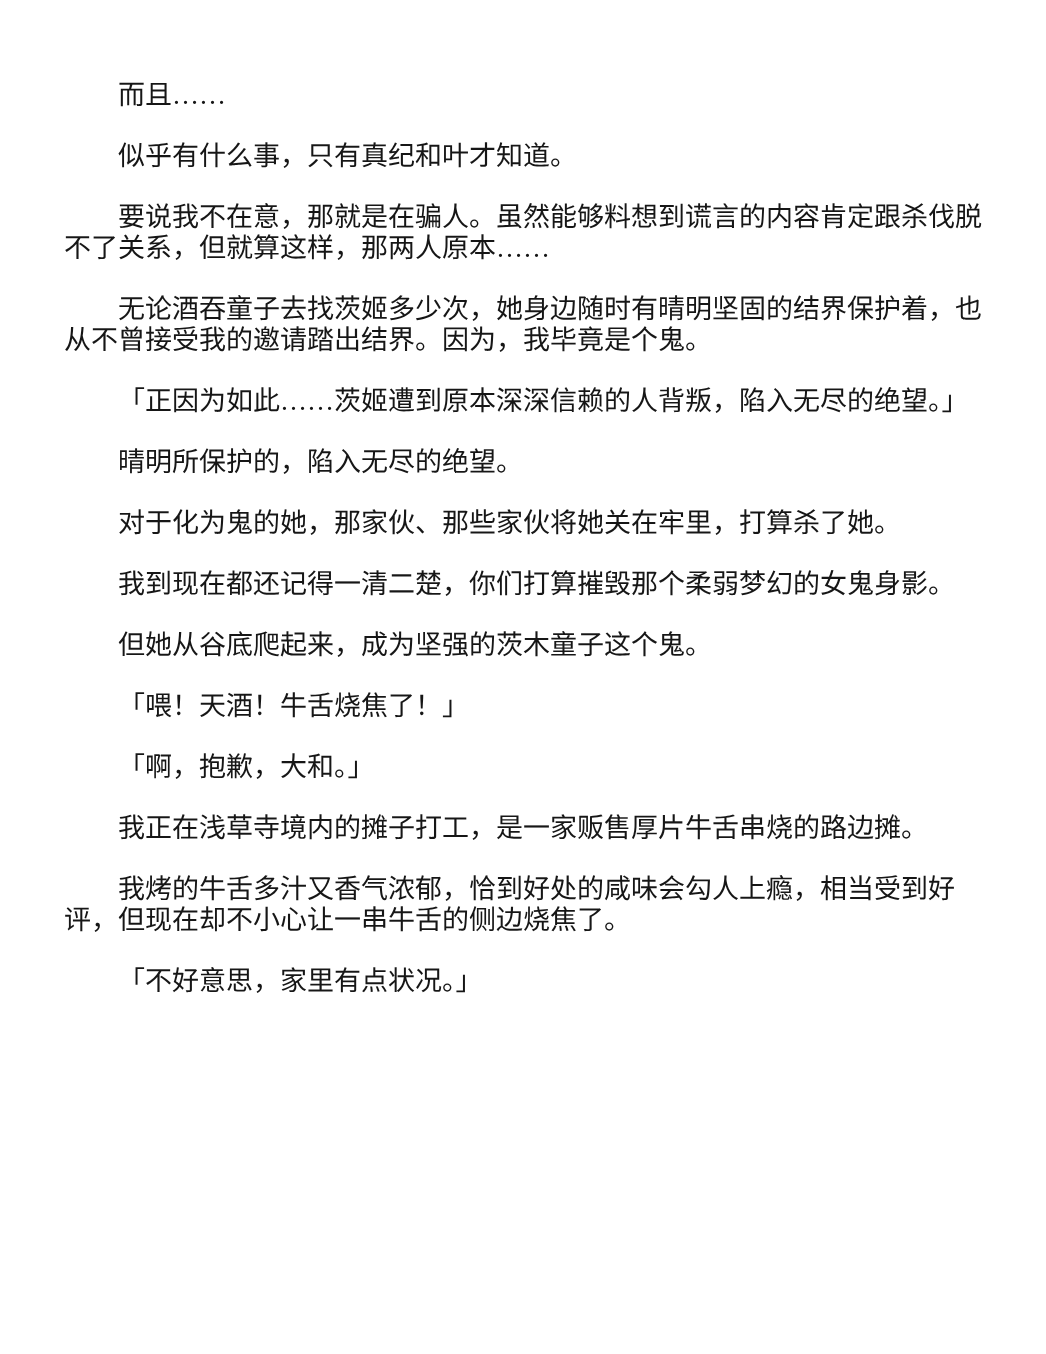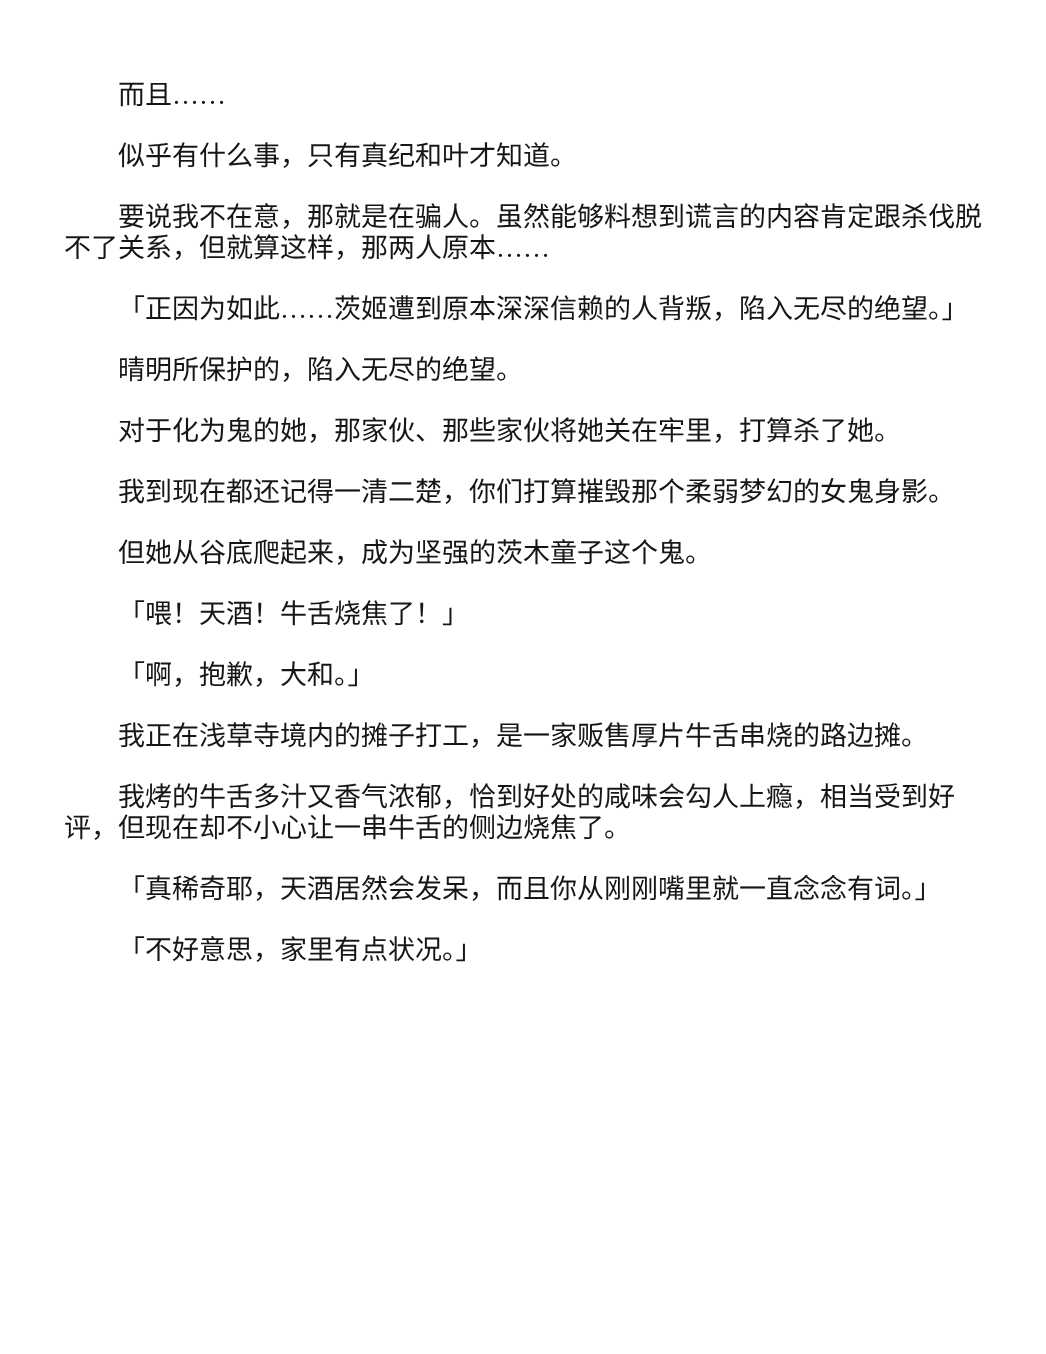--- a/index.html
+++ b/index.html
@@ -36,25 +36,25 @@
   }
 </style>
 </head>
 <body>
 
 <main class="page">
   <div>
       <p class="para">而且……</p>
       <p class="para">似乎有什么事，只有真纪和叶才知道。</p>
       <p class="para">要说我不在意，那就是在骗人。虽然能够料想到谎言的内容肯定跟杀伐脱不了关系，但就算这样，那两人原本……</p>
+      <p class="para">无论酒吞童子去找茨姬多少次，她身边随时有晴明坚固的结界保护着，也从不曾接受我的邀请踏出结界。因为，我毕竟是个鬼。</p>
       <p class="para">「正因为如此……茨姬遭到原本深深信赖的人背叛，陷入无尽的绝望。」</p>
       <p class="para">晴明所保护的，陷入无尽的绝望。</p>
       <p class="para">对于化为鬼的她，那家伙、那些家伙将她关在牢里，打算杀了她。</p>
       <p class="para">我到现在都还记得一清二楚，你们打算摧毁那个柔弱梦幻的女鬼身影。</p>
       <p class="para">但她从谷底爬起来，成为坚强的茨木童子这个鬼。</p>
       <p class="para">「喂！天酒！牛舌烧焦了！」</p>
       <p class="para">「啊，抱歉，大和。」</p>
       <p class="para">我正在浅草寺境内的摊子打工，是一家贩售厚片牛舌串烧的路边摊。</p>
       <p class="para">我烤的牛舌多汁又香气浓郁，恰到好处的咸味会勾人上瘾，相当受到好评，但现在却不小心让一串牛舌的侧边烧焦了。</p>
-      <p class="para">「真稀奇耶，天酒居然会发呆，而且你从刚刚嘴里就一直念念有词。」</p>
       <p class="para">「不好意思，家里有点状况。」</p>
     </div>
 </main>
 
 </body></html>

